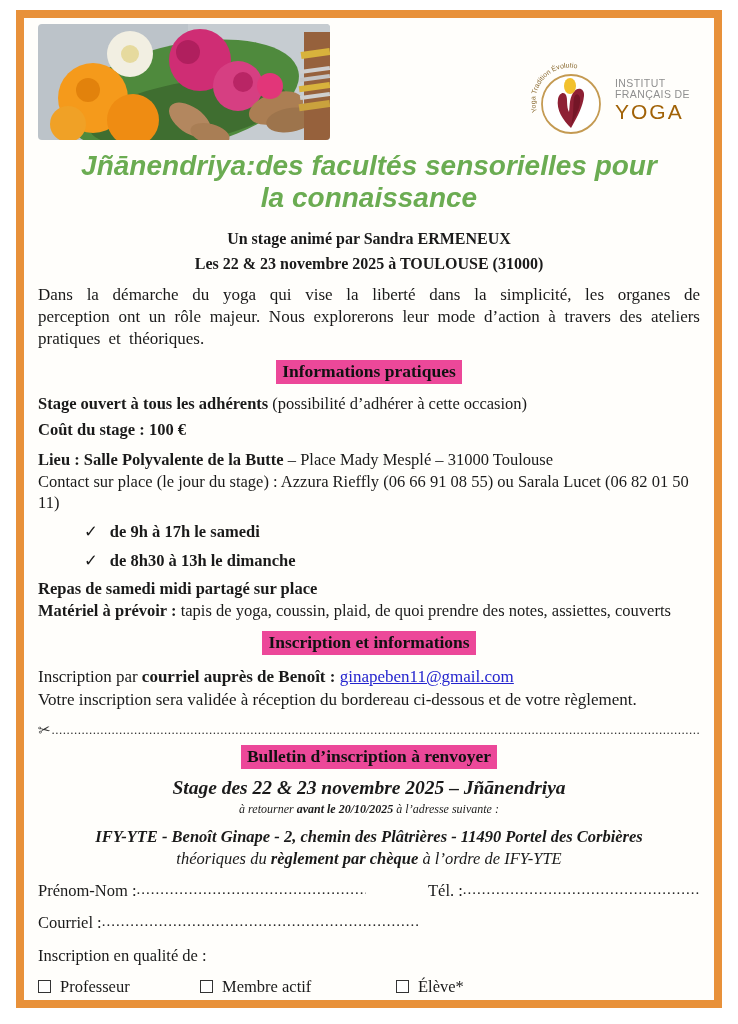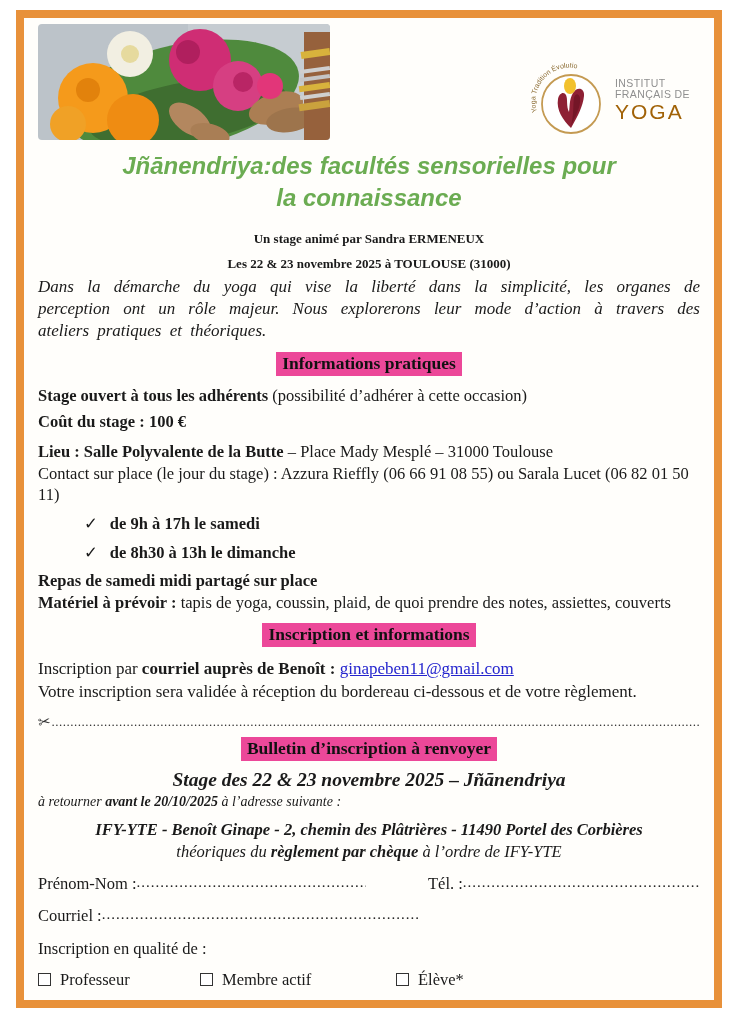--- a/index.html
+++ b/index.html
@@ -17,27 +17,27 @@
   .header-row{display:flex;justify-content:space-between;align-items:flex-start;height:120px;}
   .photo{width:292px;height:116px;margin-top:2px;border-radius:4px;overflow:hidden;flex:none;}
   .logo{display:flex;align-items:center;margin-top:40px;margin-right:10px;flex:none;}
   .logo-text{margin-left:6px;line-height:1.05;}
   .logo-org{font-family:"Liberation Sans",sans-serif;font-size:10.5px;color:#8f8f8f;letter-spacing:.4px;}
   .logo-yoga{font-family:"Liberation Sans",sans-serif;font-size:21px;color:#a16207;letter-spacing:2px;margin-top:1px;}
 
   
   .title{
     text-align:center;font-family:"Liberation Sans",sans-serif;font-style:italic;font-weight:bold;
-    font-size:24px;line-height:32px;color:#6BAC52;margin-top:8px;
-  }
-
-  .subtitle{text-align:center;font-weight:bold;font-size:13px;line-height:25px;margin-top:12px;}
+    font-size:28px;line-height:32px;color:#6BAC52;margin-top:8px;
+  }
+
+  .subtitle{text-align:center;font-weight:bold;font-size:16px;line-height:25px;margin-top:12px;}
 
   .intro-par{
-    font-style:italic;font-size:17px;line-height:22px;text-align:justify;margin-top:0;
+    font-size:17px;line-height:22px;text-align:justify;margin-top:8px;
     word-spacing:4px;
   }
 
   .sec-head-wrap{text-align:center;margin-top:10px;}
   .sec-head{
     display:inline-block;background:#ec4899;color:#111;font-weight:bold;font-size:17.5px;
     padding:1px 6px 2px 6px;
   }
 
   .infoline{font-size:16.5px;line-height:21px;margin-top:5px;}
@@ -49,21 +49,21 @@
   a.email{color:#2424CE;text-decoration:underline;}
   .insc-line{font-size:17px;line-height:23px;margin-top:6px;}
 
   .cutline{display:flex;align-items:center;margin-top:10px;height:18px;overflow:hidden;}
   .scissors{font-size:15px;flex:none;transform:rotate(-8deg);color:#333;}
   .cut-dots{flex:1;overflow:hidden;white-space:nowrap;font-size:13px;letter-spacing:0.5px;color:#333;margin-left:1px;}
 
   .bulletin-title{
     text-align:center;font-weight:bold;font-style:italic;font-size:19.5px;margin-top:8px;
   }
-  .bulletin-sub{font-style:italic;font-size:14px;margin-top:3px;}
+  .bulletin-sub{text-align:center;font-style:italic;font-size:12px;margin-top:3px;}
   .bulletin-addr{text-align:center;font-style:italic;font-weight:600;font-size:16.5px;margin-top:10px;}
   .bulletin-cheque{text-align:center;font-style:italic;font-size:16.5px;margin-top:2px;}
 
   .form-row{display:flex;font-size:16.5px;margin-top:12px;align-items:baseline;}
   .dots{letter-spacing:1px;font-size:15px;white-space:nowrap;overflow:hidden;color:#222;}
   .f-left{width:328px;display:flex;overflow:hidden;flex:none;white-space:nowrap;}
   .f-spacer{width:62px;flex:none;}
   .f-right{flex:1;display:flex;overflow:hidden;white-space:nowrap;}
   .label{flex:none;}
 

